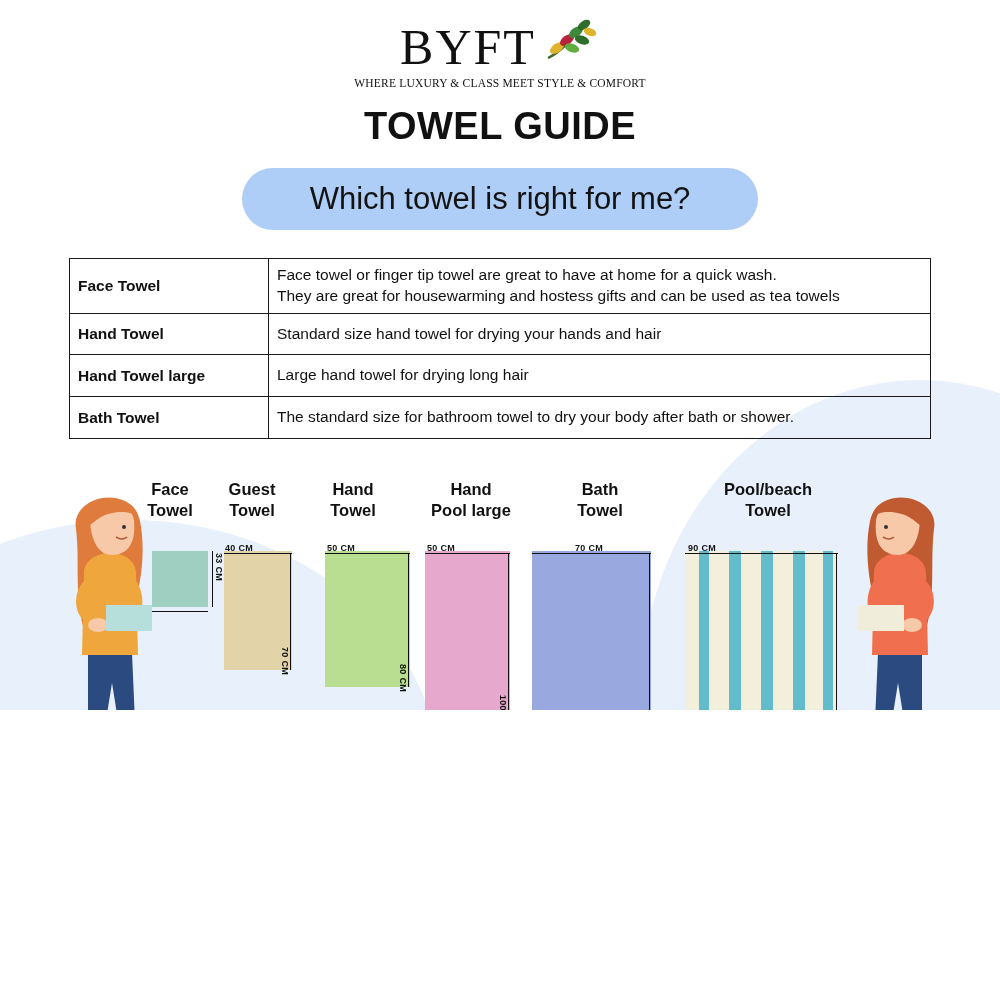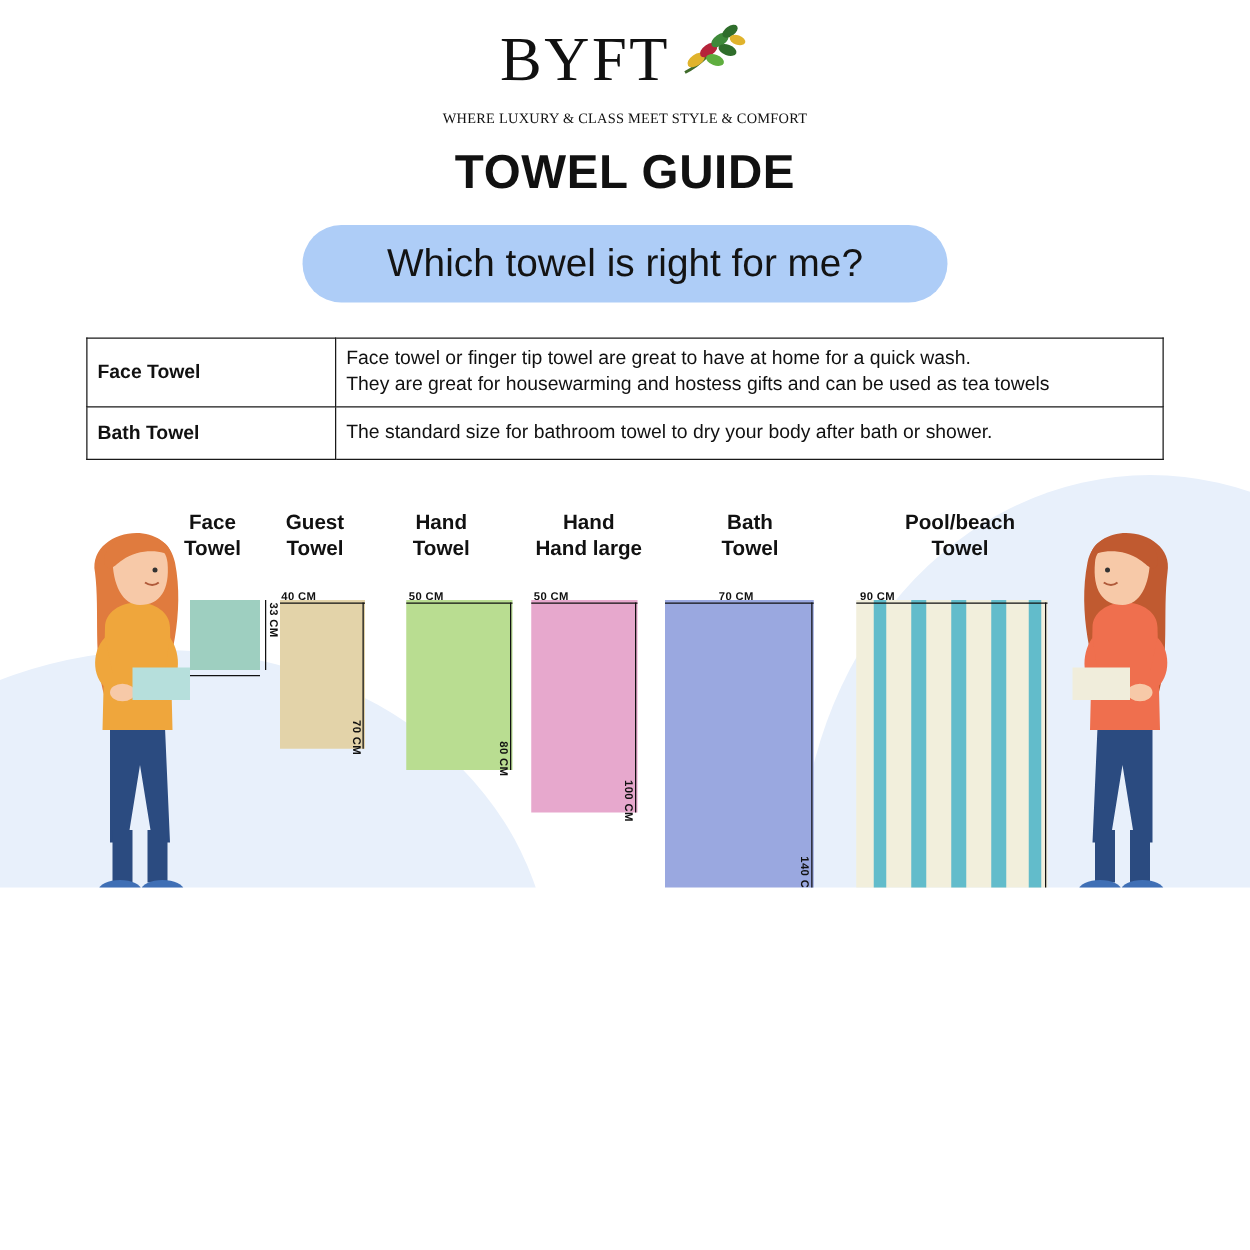--- a/index.html
+++ b/index.html
@@ -73,21 +73,21 @@
   }
   .logo-leaf {
     margin-left: 6px;
     margin-top: -4px;
   }
   .logo-tagline {
     font-family: "Liberation Serif", serif;
     font-size: 11.5px;
     letter-spacing: 0.2px;
     color: #111;
-    margin-top: 17px;
+    margin-top: 5px;
     text-align: center;
   }
   .guide-title {
     text-align: center;
     font-size: 38px;
     font-weight: bold;
     letter-spacing: 0.5px;
     color: #111;
     margin-top: 16px;
   }
@@ -234,20 +234,28 @@
     <div class="table-wrap">
       <table class="guide">
         <tbody>
           <tr class="r-face">
             <td class="cat">Face Towel</td>
             <td class="desc">
               <div style="white-space:pre-line">Face towel or finger tip towel are great to have at home for a quick wash.
 They are great for housewarming and hostess gifts and can be used as tea towels</div>
             </td>
           </tr>
+          <tr class="r-hand">
+            <td class="cat">Hand Towel</td>
+            <td class="desc">Standard size hand towel for drying your hands and hair</td>
+          </tr>
+          <tr class="r-handlarge">
+            <td class="cat">Hand Towel large</td>
+            <td class="desc">Large hand towel for drying long hair</td>
+          </tr>
           <tr class="r-bath">
             <td class="cat">Bath Towel</td>
             <td class="desc">The standard size for bathroom towel to dry your body after bath or shower.</td>
           </tr>
         </tbody>
       </table>
     </div>
 
     <div class="chart-area">
 
@@ -259,21 +267,21 @@
         <div class="col-label" style="left:202px; top:14px; width:100px;">
           <div>Guest</div>
           <div>Towel</div>
         </div>
         <div class="col-label" style="left:303px; top:14px; width:100px;">
           <div>Hand</div>
           <div>Towel</div>
         </div>
         <div class="col-label" style="left:400px; top:14px; width:142px;">
           <div>Hand</div>
-          <div>Hand large</div>
+          <div>Pool large</div>
         </div>
         <div class="col-label" style="left:550px; top:14px; width:100px;">
           <div>Bath</div>
           <div>Towel</div>
         </div>
         <div class="col-label" style="left:695px; top:14px; width:146px;">
           <div>Pool/beach</div>
           <div>Towel</div>
         </div>
       </div>

